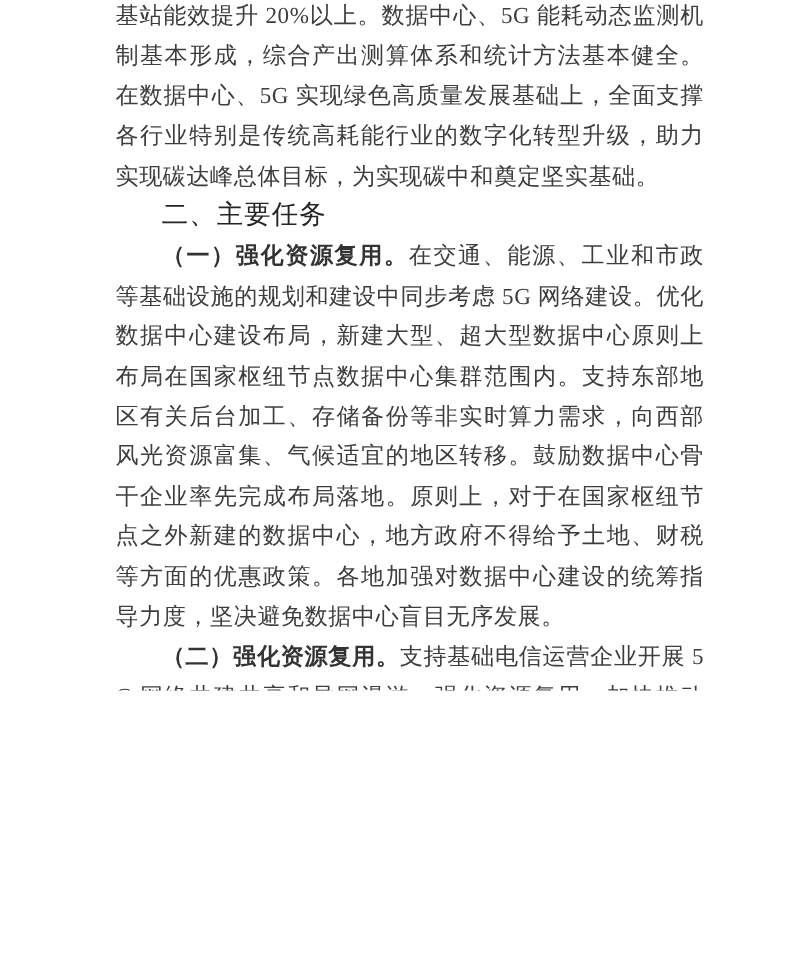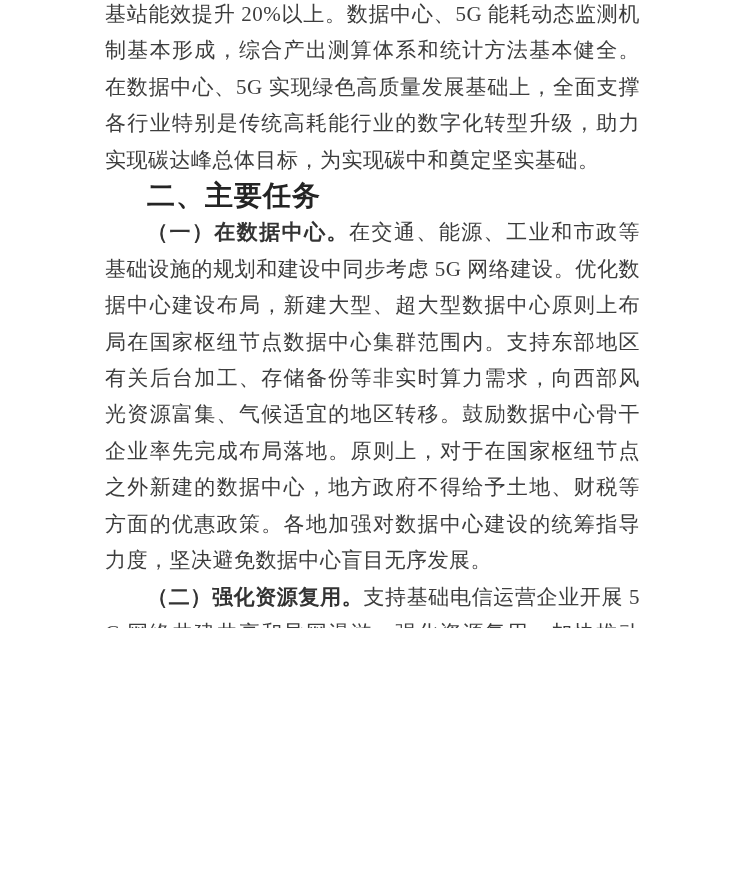--- a/index.html
+++ b/index.html
@@ -29,23 +29,23 @@
     text-align: justify;
     text-justify: inter-ideograph;
     word-break: break-all;
     letter-spacing: 0.5px;
   }
   .para.indent {
     text-indent: 42px;
   }
   .section-heading {
     margin: 0;
-    font-size: 28px;
+    font-size: 24px;
     line-height: 36.4px;
-    font-weight: bold;
+    font-weight: normal;
     font-family: "Liberation Sans", sans-serif;
     color: #242424;
     text-indent: 42px;
     letter-spacing: 1px;
   }
   .lead {
     font-weight: bold;
     color: #333333;
   }
   .page-number {
@@ -60,17 +60,17 @@
     font-family: "Liberation Serif", serif;
   }
 </style>
 </head>
 <body>
 
 <div class="page">
   <div class="body-text">
     <p class="para">基站能效提升 20%以上。数据中心、5G 能耗动态监测机制基本形成，综合产出测算体系和统计方法基本健全。在数据中心、5G 实现绿色高质量发展基础上，全面支撑各行业特别是传统高耗能行业的数字化转型升级，助力实现碳达峰总体目标，为实现碳中和奠定坚实基础。</p>
     <h2 class="section-heading">二、主要任务</h2>
-    <p class="para indent"><span class="lead">（一）在数据中心。</span><span>在交通、能源、工业和市政等基础设施的规划和建设中同步考虑 5G 网络建设。优化数据中心建设布局，新建大型、超大型数据中心原则上布局在国家枢纽节点数据中心集群范围内。支持东部地区有关后台加工、存储备份等非实时算力需求，向西部风光资源富集、气候适宜的地区转移。鼓励数据中心骨干企业率先完成布局落地。原则上，对于在国家枢纽节点之外新建的数据中心，地方政府不得给予土地、财税等方面的优惠政策。各地加强对数据中心建设的统筹指导力度，坚决避免数据中心盲目无序发展。</span></p>
+    <p class="para indent"><span class="lead">（一）强化资源复用。</span><span>在交通、能源、工业和市政等基础设施的规划和建设中同步考虑 5G 网络建设。优化数据中心建设布局，新建大型、超大型数据中心原则上布局在国家枢纽节点数据中心集群范围内。支持东部地区有关后台加工、存储备份等非实时算力需求，向西部风光资源富集、气候适宜的地区转移。鼓励数据中心骨干企业率先完成布局落地。原则上，对于在国家枢纽节点之外新建的数据中心，地方政府不得给予土地、财税等方面的优惠政策。各地加强对数据中心建设的统筹指导力度，坚决避免数据中心盲目无序发展。</span></p>
     <p class="para indent"><span class="lead">（二）强化资源复用。</span><span>支持基础电信运营企业开展 5G 网络共建共享和异网漫游，强化资源复用。加快推动老旧高能耗设备退网和升级改造，推动智慧多功能灯杆建设。加快建设绿色数据中心，发布国家绿色数据中心名单。新建大型、超大型数据中心电能利用效率不高于 1.3，逐步对电能利用效率超过 1.5 的数据中心进行节能降碳改造。对于区域内数据中心整体上架率（建成投用 1 年以上）低于 50%的，不支持规划新的数据中心集群，不支持新建大型和超大型数据中心项目。</span></p>
   </div>
   <div class="page-number">3</div>
 </div>
 
 </body></html>

